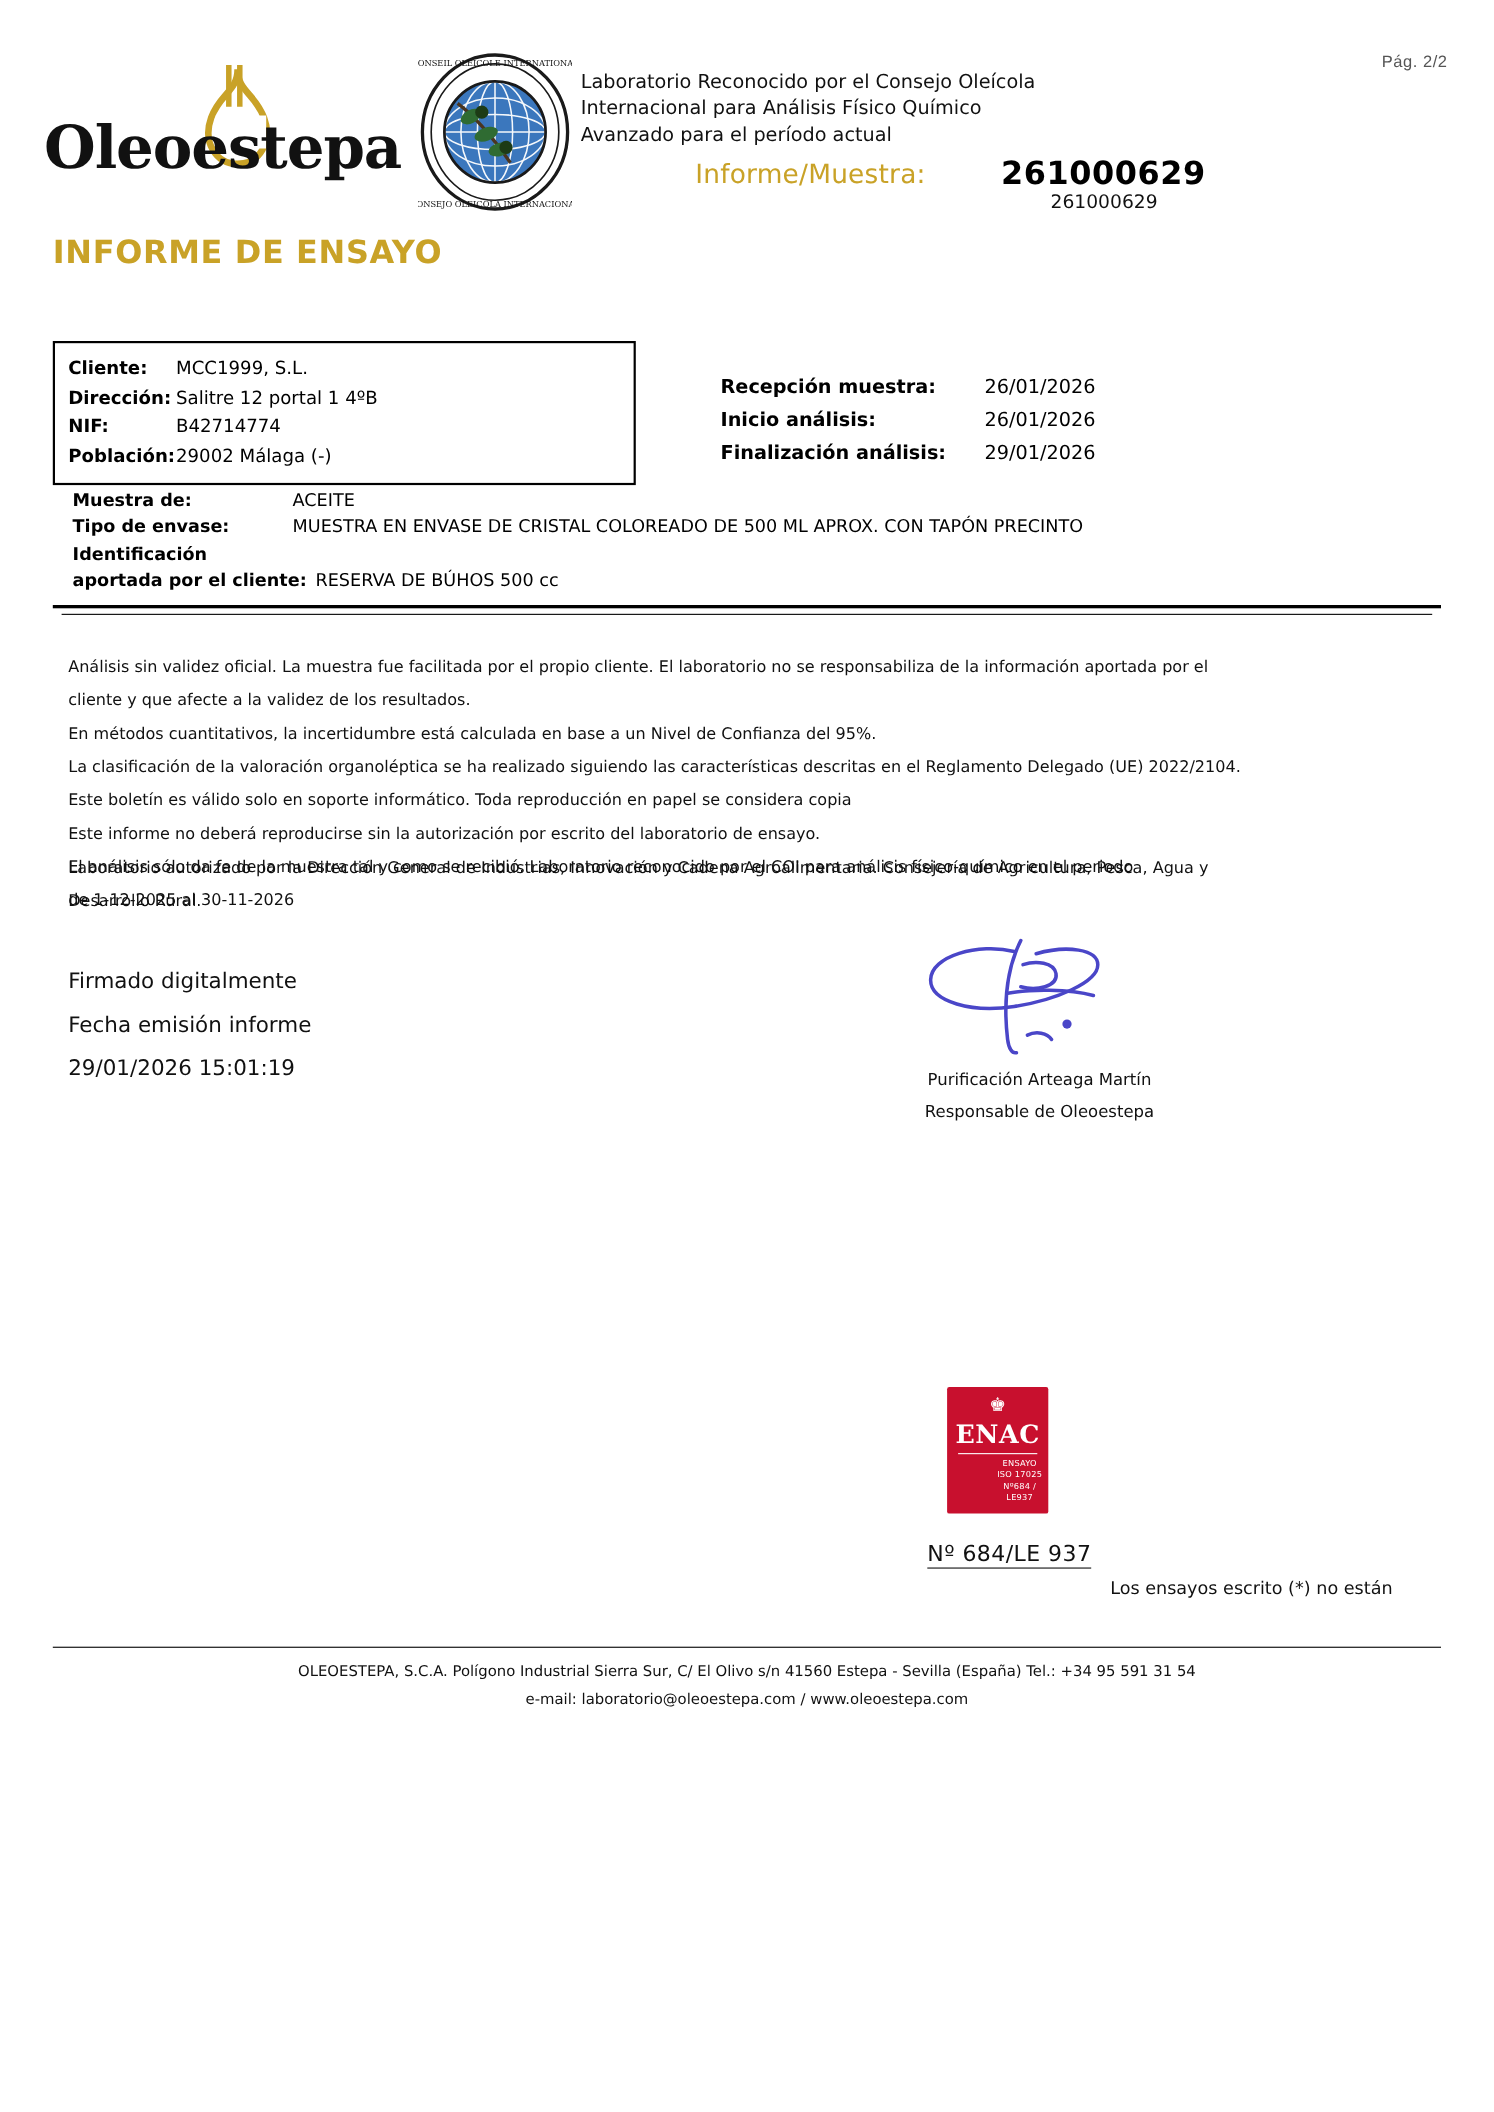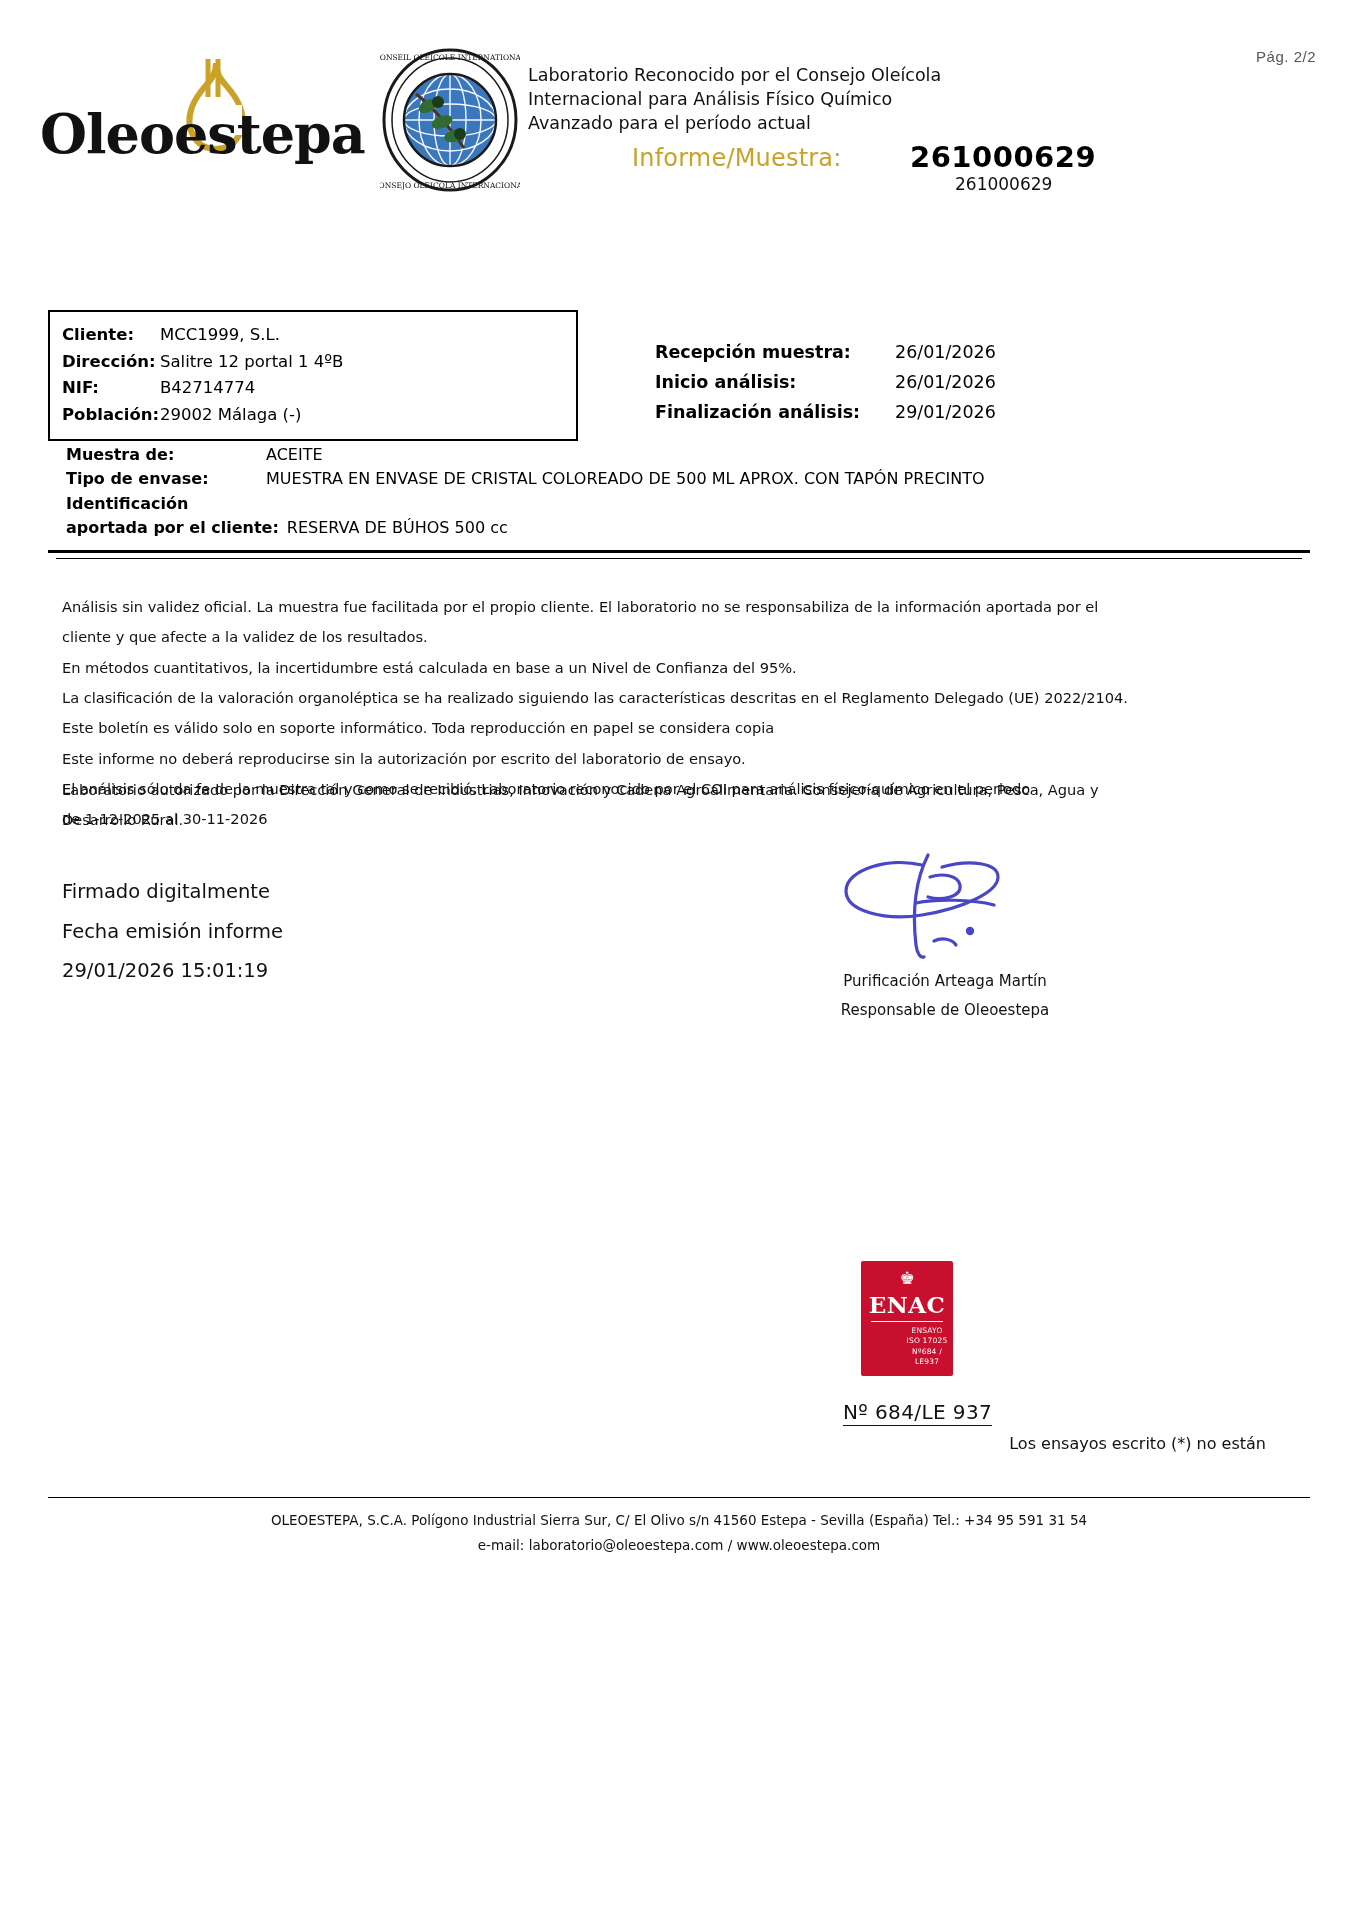--- a/index.html
+++ b/index.html
@@ -358,20 +358,21 @@
     </svg>
 
     <div class="coi-text">Laboratorio Reconocido por el Consejo Oleícola Internacional para Análisis Físico Químico Avanzado para el período actual</div>
 
     <div class="page-num">Pág. 2/2</div>
 
     <div class="informe-label">Informe/Muestra:</div>
     <div class="informe-value">261000629</div>
     <div class="informe-sub">261000629</div>
 
+    <div class="doc-title">INFORME DE ENSAYO</div>
   </div>
 
   <div class="client-box">
     <div class="client-row">
       <div class="client-key">Cliente:</div>
       <div class="client-val">MCC1999, S.L.</div>
     </div>
     <div class="client-row">
       <div class="client-key">Dirección:</div>
       <div class="client-val">Salitre 12 portal 1 4ºB</div>

